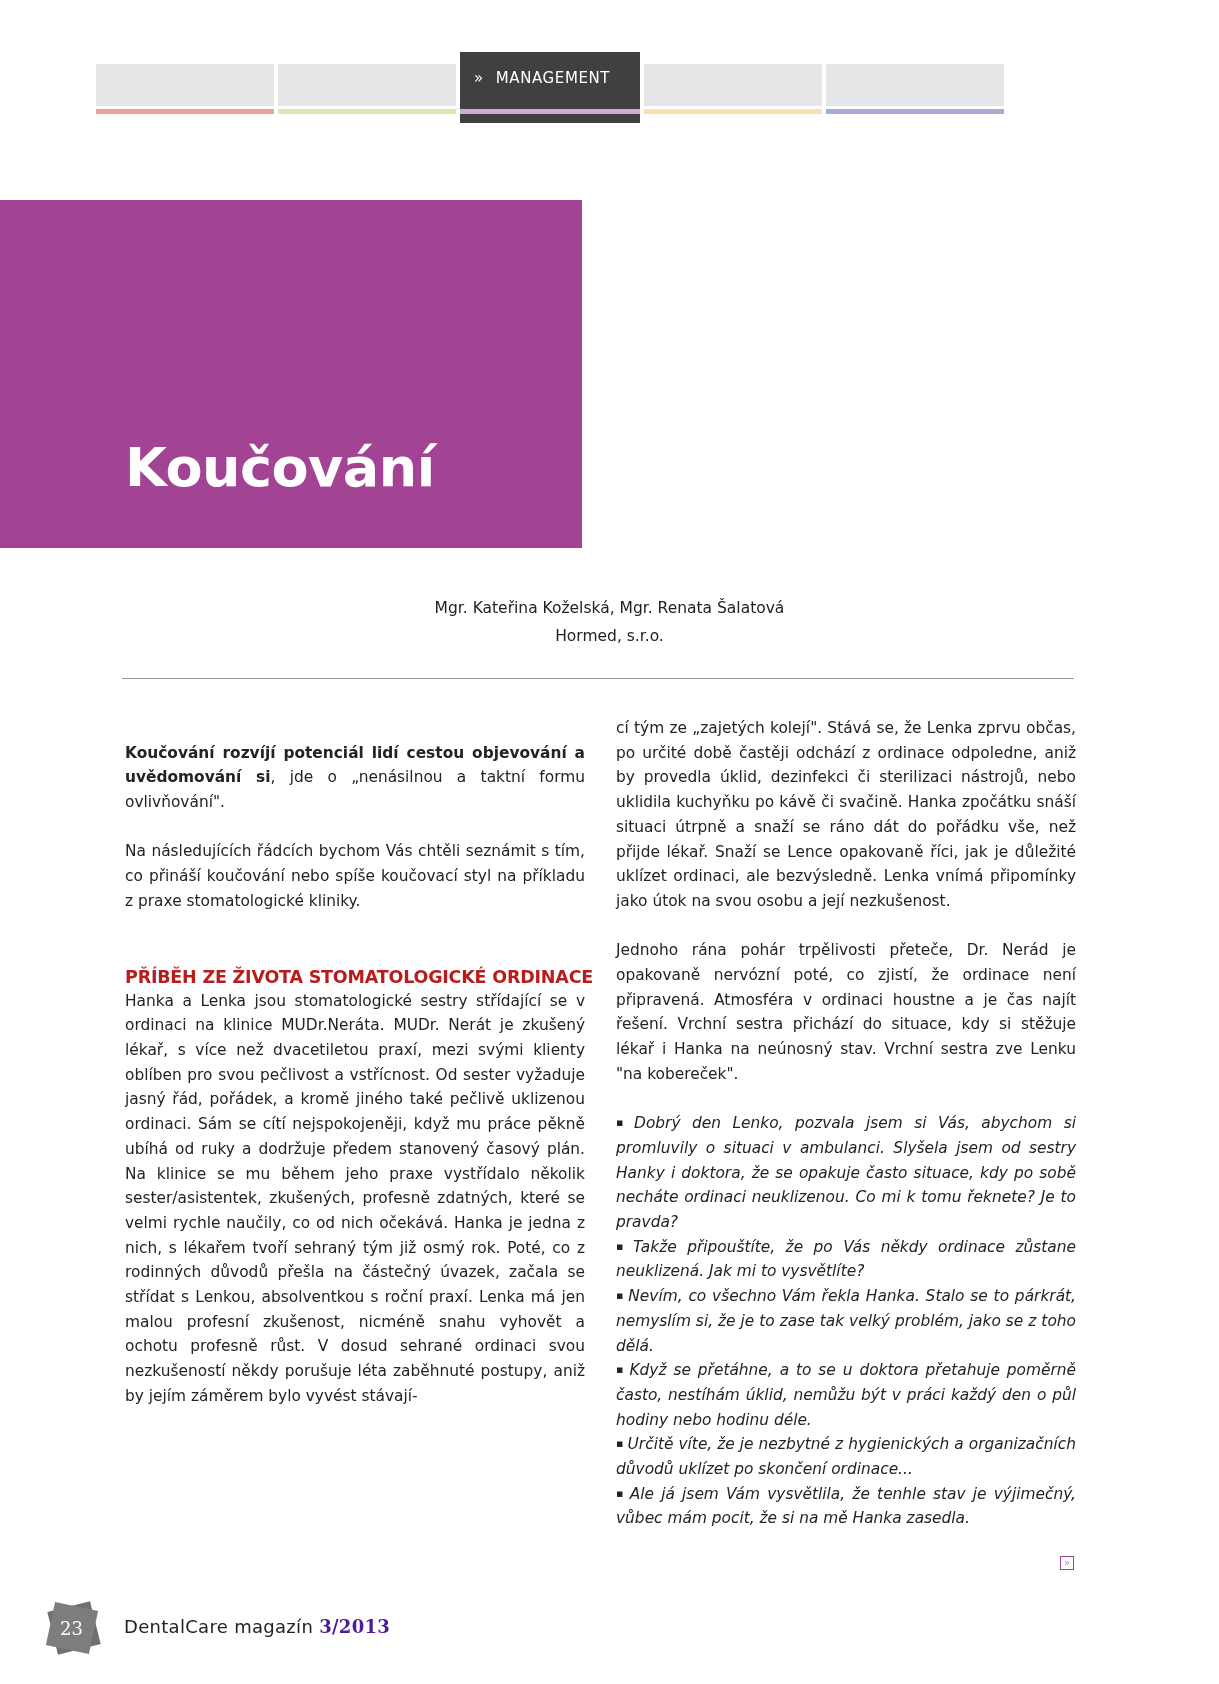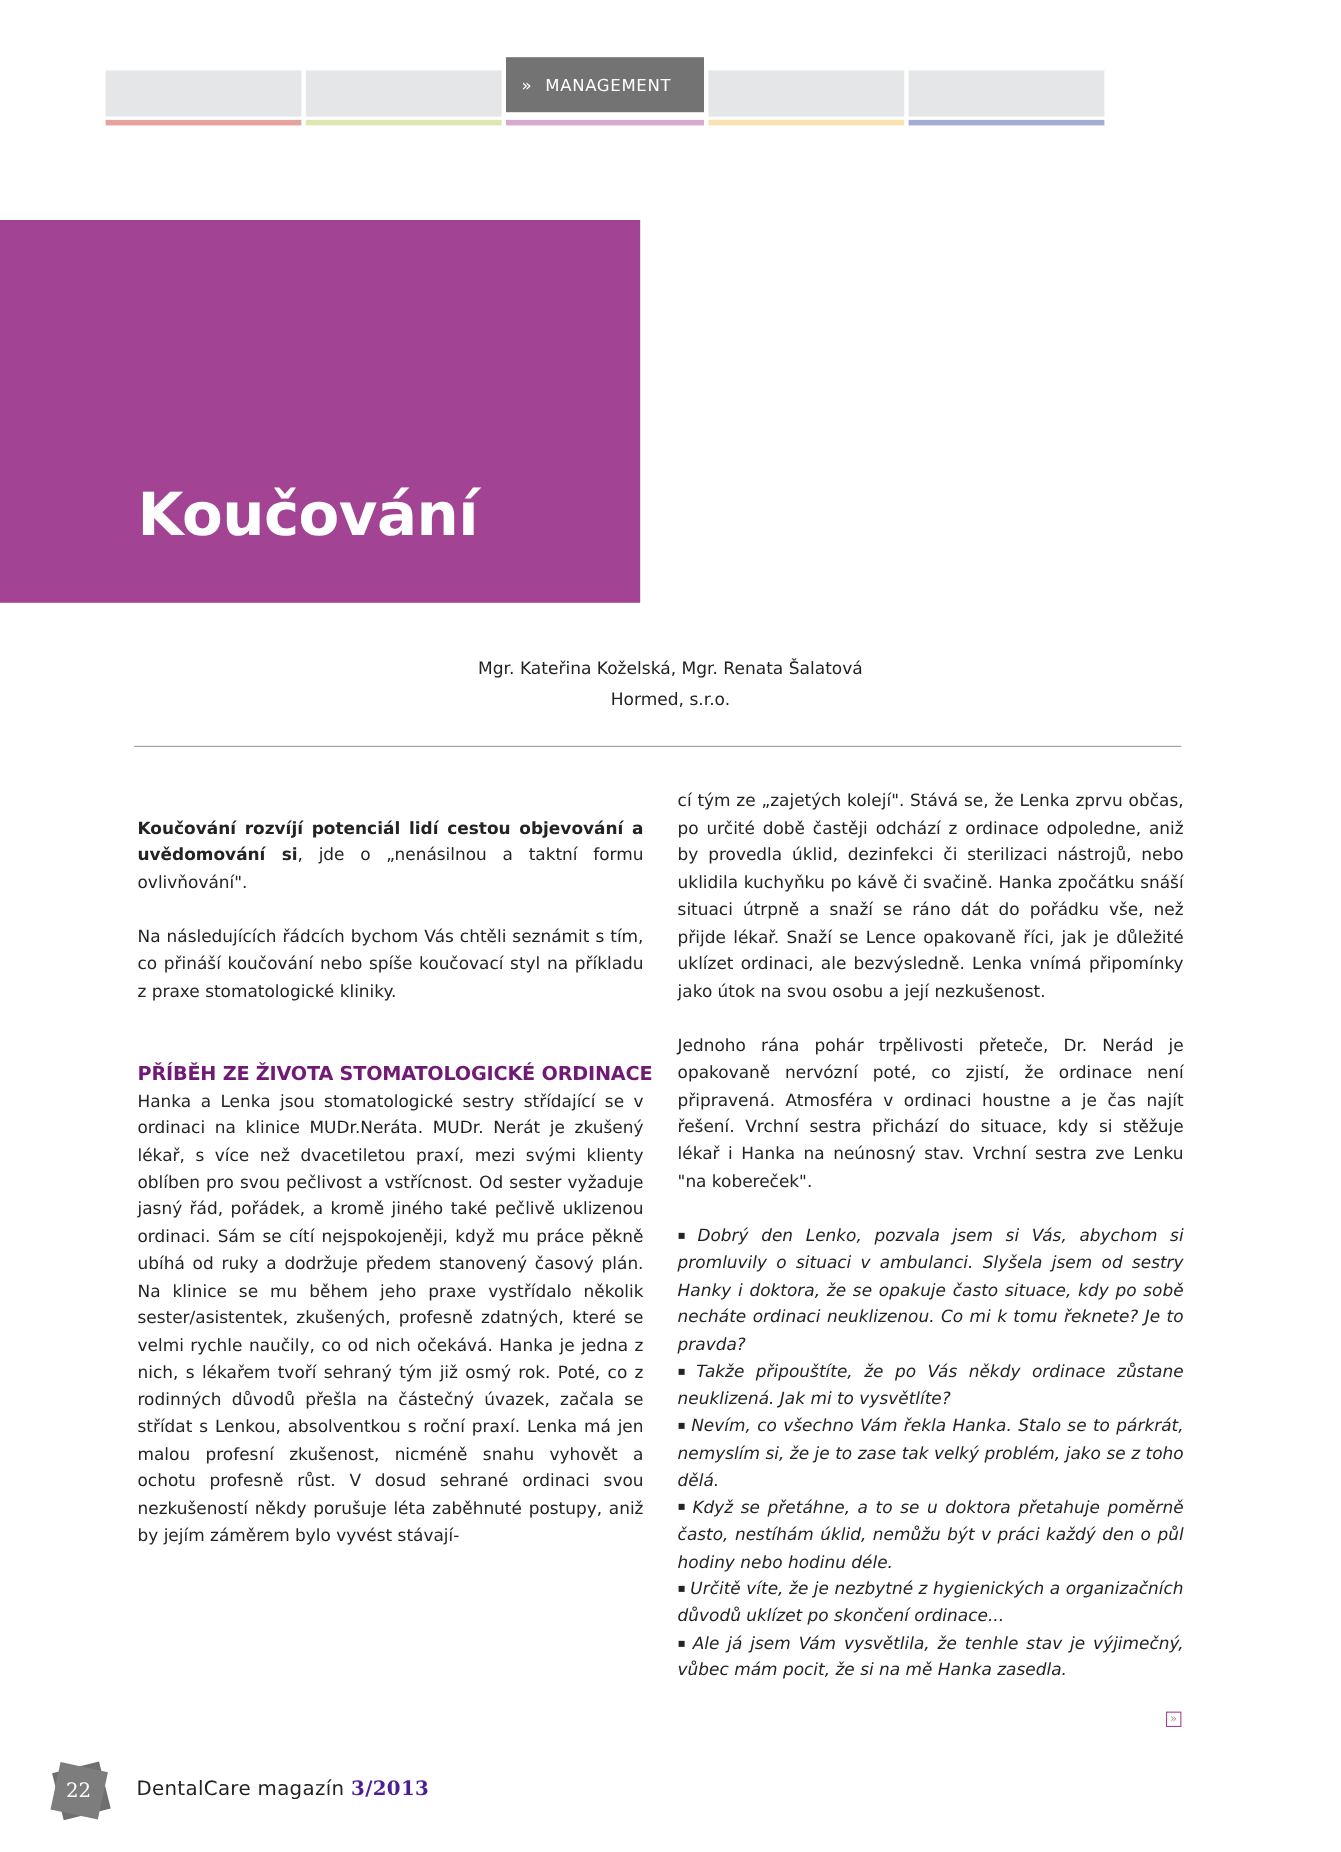--- a/index.html
+++ b/index.html
@@ -3,21 +3,21 @@
 <meta charset="utf-8">
 <style>
   html, body { margin:0; padding:0; background:#ffffff; }
   body { width:1219px; height:1684px; position:relative; overflow:hidden;
          font-family:"DejaVu Sans", sans-serif; color:#222; }
 
   
   .tabbar { position:absolute; top:52px; left:96px; width:976px; height:60px; }
   .tab { position:absolute; top:12px; height:42px; background:#e5e6e8; }
   .tab .stripe { position:absolute; left:0; right:0; top:45px; height:5px; }
-  .tab.active { top:0; height:50px; background:#737373; }
+  .tab.active { top:0; height:71px; background:#404040; }
   .tab.active .stripe { top:57px; background:#d6a9cf; }
   .tab-label { position:absolute; left:14px; top:17px; color:#fff; font-size:15px;
                letter-spacing:0.6px; white-space:nowrap; }
   .tab-label .chev { font-size:15px; margin-right:12px; }
 
   
   .title-block { position:absolute; left:0; top:200px; width:582px; height:348px; background:#a24394;text-align:right; }
   .title { position:absolute; left:125px; top:236px; font-family:"DejaVu Sans", sans-serif;
            font-weight:bold; font-size:54px; color:#fff; letter-spacing:-0.5px; }
 
@@ -27,21 +27,21 @@
   .rule { position:absolute; left:122px; top:678px; width:952px; height:1px; background:#9a9a9a; }
 
   
   .col { position:absolute; top:716px; width:460px; font-size:15.4px; line-height:24.7px;
          text-align:justify; color:#232323; }
   .col.left { left:125px; }
   .col.right { left:616px; }
   .col p { margin:0; }
   .gap { height:24.7px; }
   .gap2 { height:48px; }
-  .section-heading { color:#701a75; font-weight:bold; font-size:17.5px; letter-spacing:-0.2px;
+  .section-heading { color:#b91c1c; font-weight:bold; font-size:17.5px; letter-spacing:-0.2px;
                      margin-top:3px; line-height:24px; white-space:nowrap; }
   .dialog p { font-style:italic; }
   .bullet { font-style:normal; font-size:11px; vertical-align:2px; margin-right:4px; }
 
   
   .continue { position:absolute; left:1060px; top:1556px; width:12px; height:12px;
               border:1.5px solid #a24394; color:#999; font-size:10px; line-height:12px; text-align:center; }
 
   
   .page-badge { position:absolute; left:48px; top:1600px; width:48px; height:56px; }
@@ -108,15 +108,15 @@
     <p><span class="bullet">▪</span><span>Určitě víte, že je nezbytné z hygienických a organizačních důvodů uklízet po skončení ordinace...</span></p>
     <p><span class="bullet">▪</span><span>Ale já jsem Vám vysvětlila, že tenhle stav je výjimečný, vůbec mám pocit, že si na mě Hanka zasedla.</span></p>
   </div>
 </div>
 
 <div class="continue">»</div>
 
 <div class="page-badge">
   <div class="sq1"></div>
   <div class="sq2"></div>
-  <div class="page-num">22</div>
+  <div class="page-num">23</div>
 </div>
 <div class="footer-text"><span>DentalCare magazín </span><span class="footer-issue">3/2013</span></div>
 
 </body></html>

